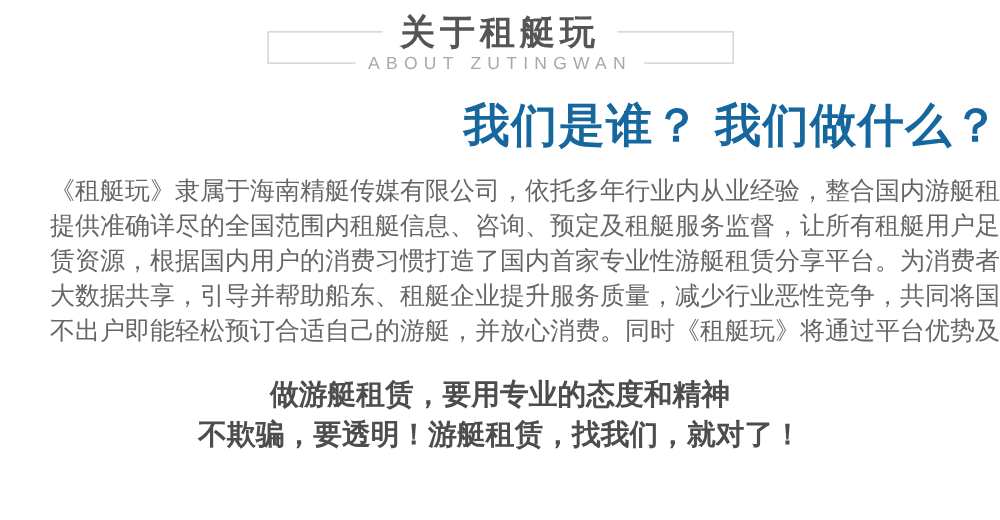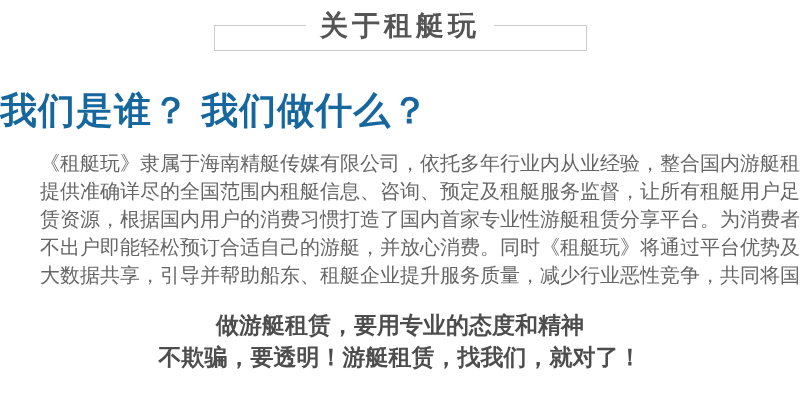--- a/index.html
+++ b/index.html
@@ -38,22 +38,22 @@
     transform:translate(-50%,50%);
     background:#fff;
     padding:0 10px;
     white-space:nowrap;
     font-size:14px;
     letter-spacing:5px;
     color:var(--subtitle-gray);
   }
 
   .main-heading{
-    margin-top:38px;
-    text-align:left;
+    margin-top:28px;
+    text-align:right;
     font-size:37px;
     font-weight:bold;
     letter-spacing:1px;
     line-height:44px;
     color:var(--accent-blue);
   }
 
   .about-paragraph{
     margin-top:16px;
     text-align:right;
@@ -77,30 +77,31 @@
     white-space:nowrap;
   }
 </style>
 </head>
 <body>
 
 <div class="about-section">
 
   <div class="header-frame">
     <span class="header-title">关于租艇玩</span>
+    <span class="header-subtitle">ABOUT ZUTINGWAN</span>
   </div>
 
   <h1 class="main-heading">我们是谁？ 我们做什么？</h1>
 
   <div class="about-paragraph">
     <div class="para-line">《租艇玩》隶属于海南精艇传媒有限公司，依托多年行业内从业经验，整合国内游艇租</div>
     <div class="para-line">提供准确详尽的全国范围内租艇信息、咨询、预定及租艇服务监督，让所有租艇用户足</div>
     <div class="para-line">赁资源，根据国内用户的消费习惯打造了国内首家专业性游艇租赁分享平台。为消费者</div>
+    <div class="para-line">大数据共享，引导并帮助船东、租艇企业提升服务质量，减少行业恶性竞争，共同将国</div>
     <div class="para-line">不出户即能轻松预订合适自己的游艇，并放心消费。同时《租艇玩》将通过平台优势及</div>
-    <div class="para-line">大数据共享，引导并帮助船东、租艇企业提升服务质量，减少行业恶性竞争，共同将国</div>
   </div>
 
   <div class="slogan">
     <div class="slogan-line">做游艇租赁，要用专业的态度和精神</div>
     <div class="slogan-line">不欺骗，要透明！游艇租赁，找我们，就对了！</div>
   </div>
 
 </div>
 
 </body></html>

